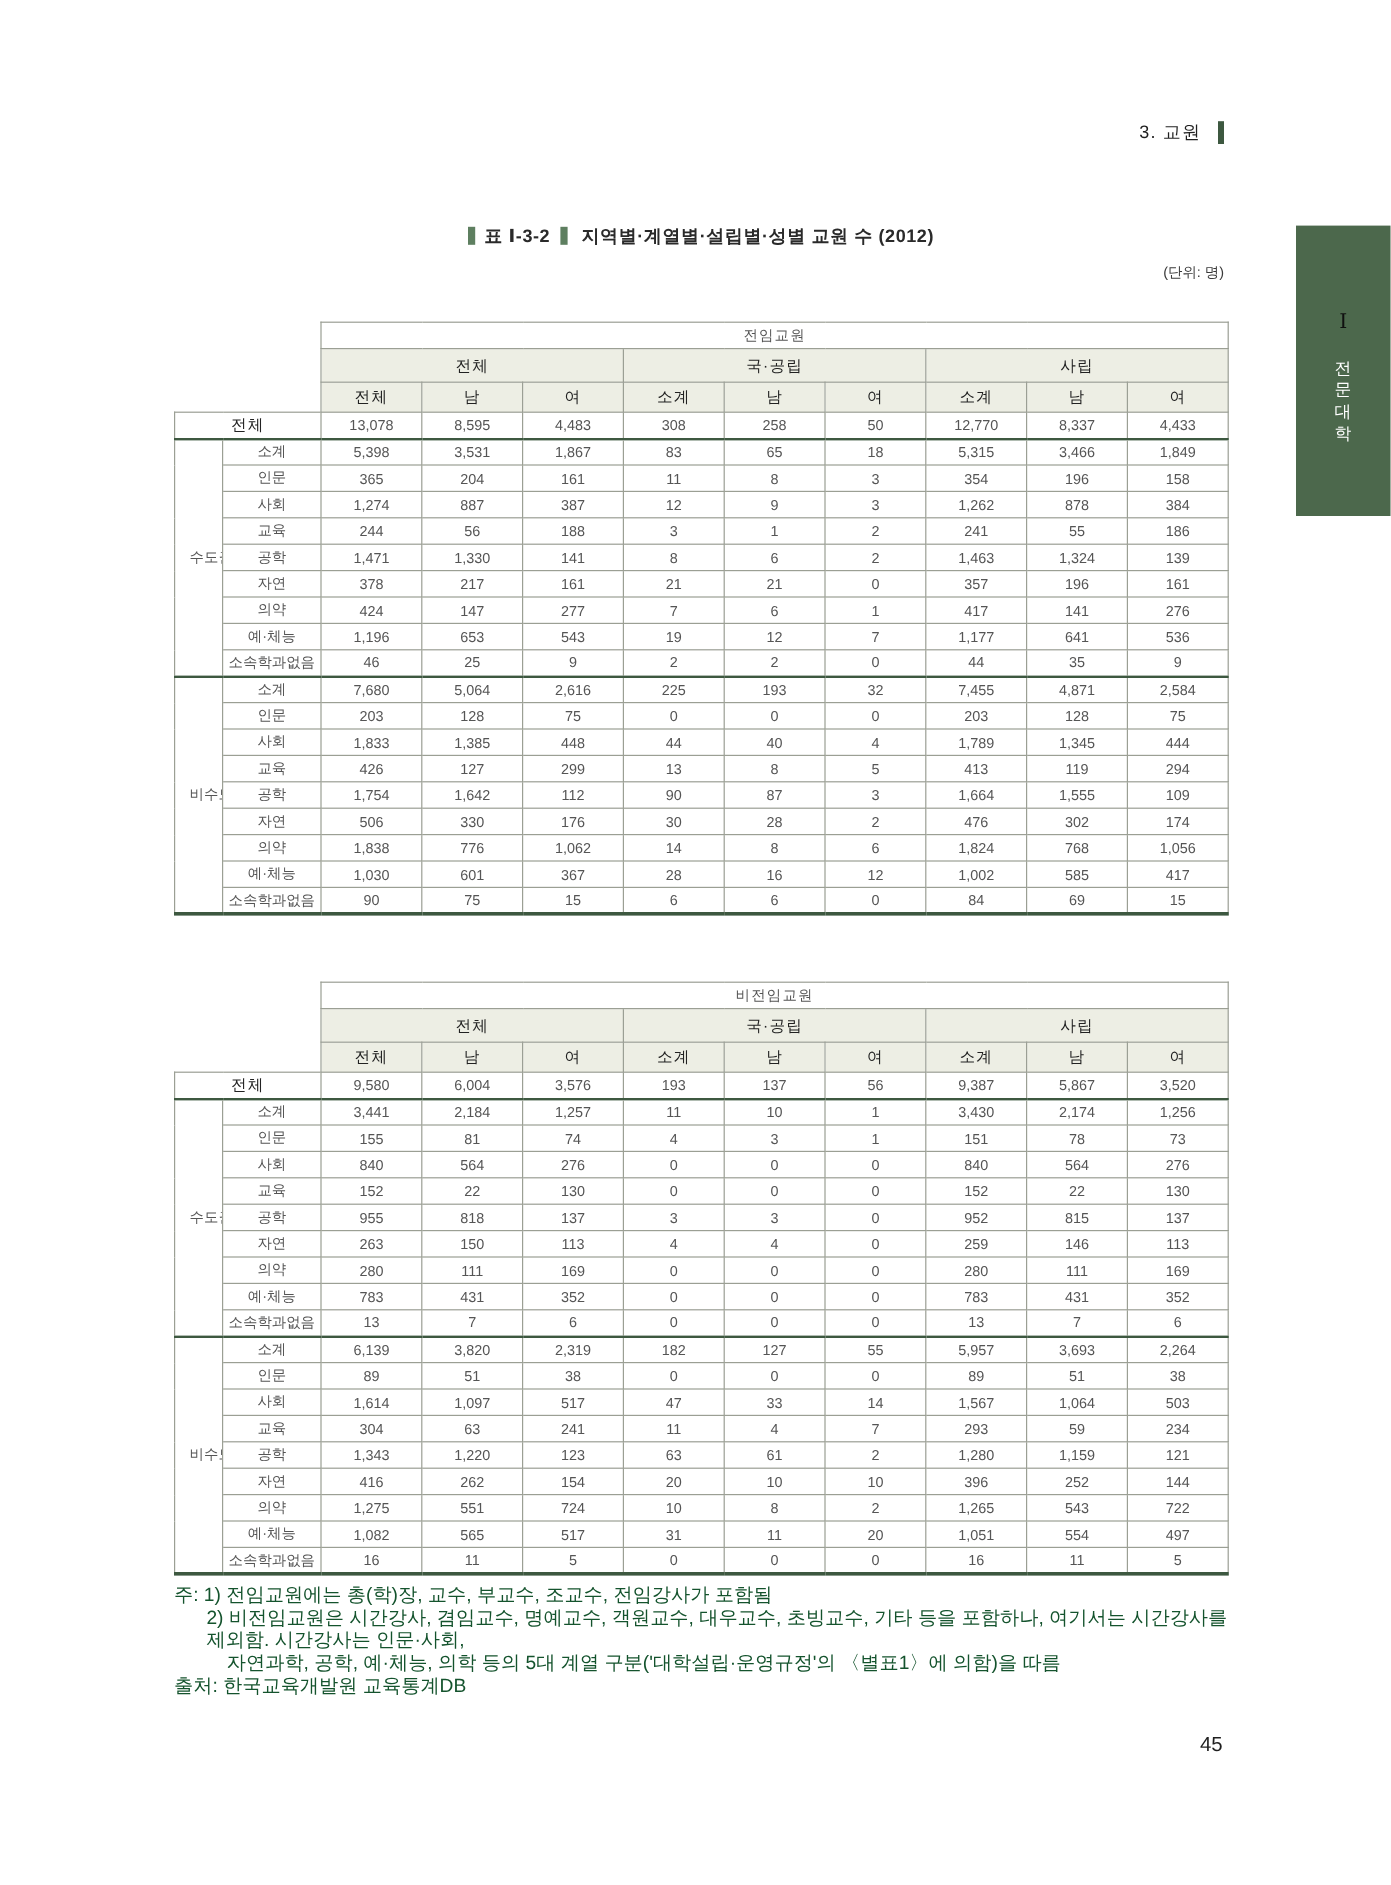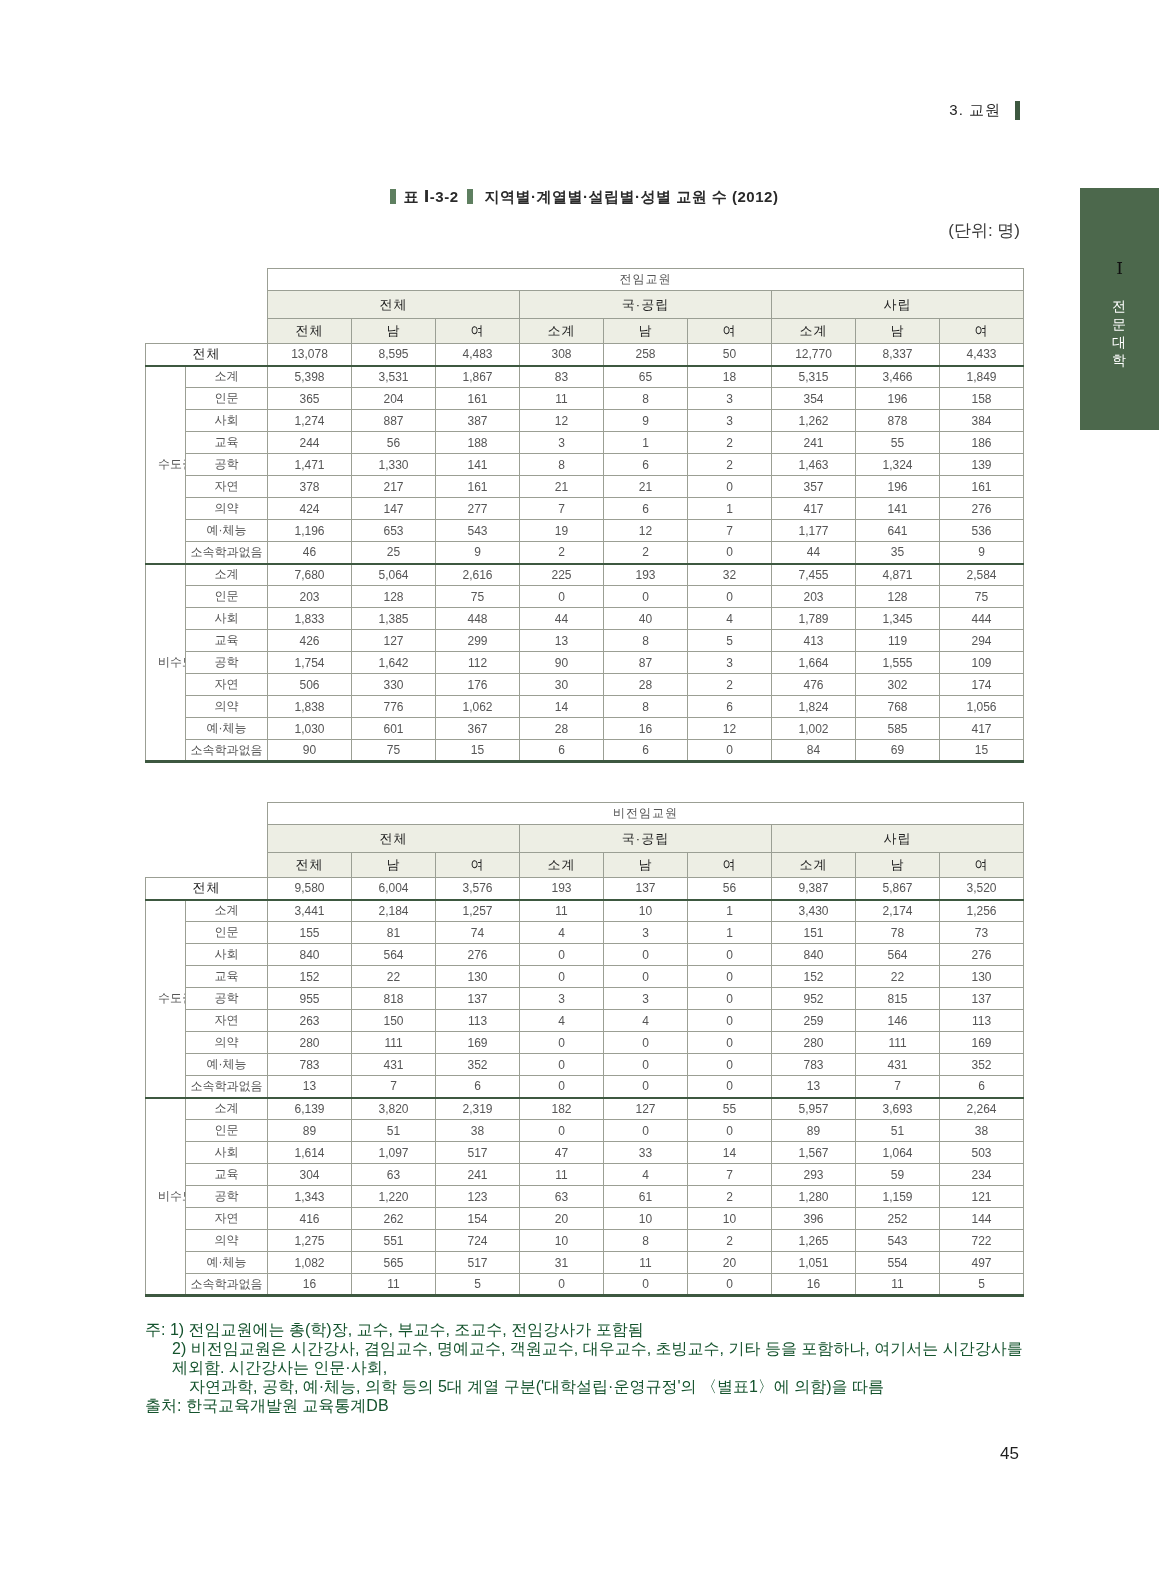--- a/index.html
+++ b/index.html
@@ -78,34 +78,34 @@
     background: #5e7f60;
     vertical-align: -2px;
   }
   .table-title .tno { margin: 0 8px; text-align: center; }
   .table-title .tname { margin-left: 12px; font-weight: 600; text-align: right; }
 
   .unit-label {
     position: absolute;
     right: 139px;
     top: 219px;
-    font-size: 17px;
+    font-size: 12px;
     color: #3a3a3a;
   }
 
   
   table.stat {
     position: absolute;
     left: 145px;
     border-collapse: collapse;
     table-layout: fixed;
     margin-top: 20px;
   }
   #table-0 { top: 248px; }
-  #table-1 { top: 782px; border-radius: 12px; }
+  #table-1 { top: 798px; border-radius: 12px; }
 
   table.stat td {
     border: 1px solid #9b9f94;
     text-align: center;
     font-size: 12px;
     color: #555555;
     height: 22px;
     padding: 0 2px;
     background: #ffffff;
     overflow: hidden;

